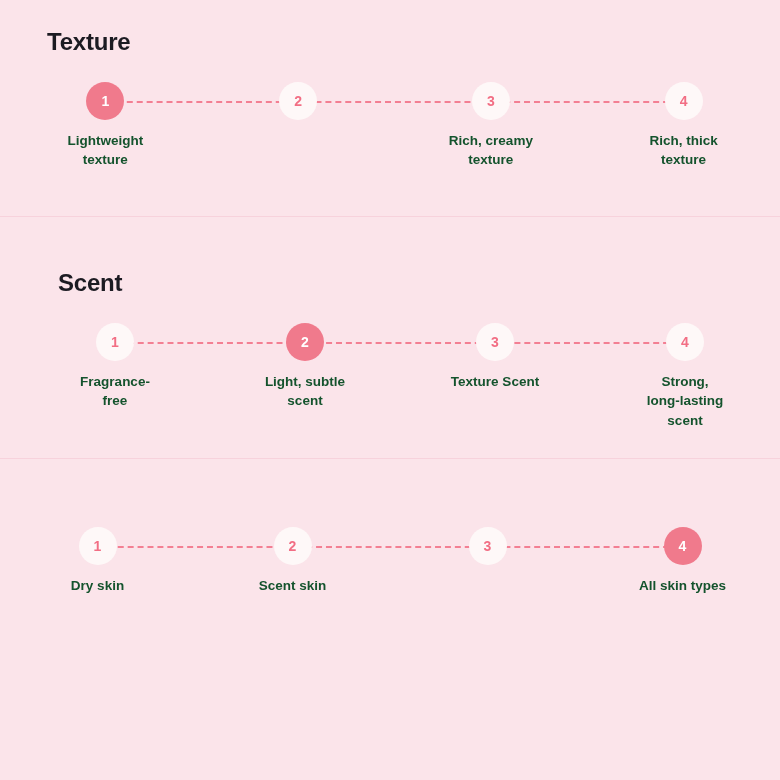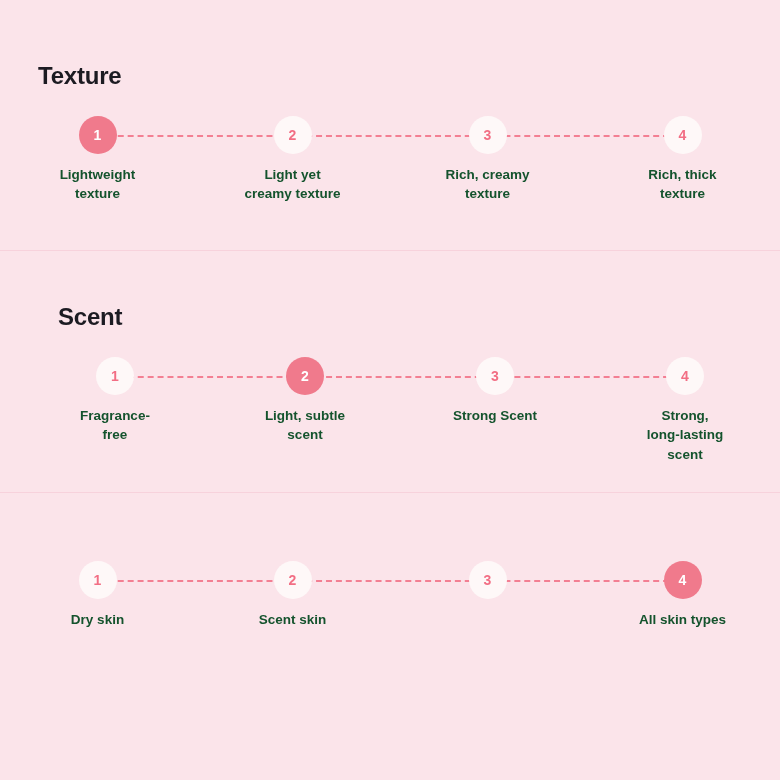--- a/index.html
+++ b/index.html
@@ -95,34 +95,32 @@
     line-height: 1.42;
     max-width: 150px;
     white-space: pre-line;
   }
 </style>
 </head>
 <body>
 
 <div class="board">
 
-  <div class="section" style="padding-top:62px;">
+  <div class="section" style="padding-top:28px;margin-left:9px;">
     <div class="section-title">Texture</div>
     <div class="stepper" style="margin-top:26px;">
       <div class="track"></div>
       <div class="steps">
         <div class="step">
           <div class="bullet active">1</div>
           <div class="step-label">Lightweight
 texture</div>
         </div>
         <div class="step">
           <div class="bullet inactive">2</div>
-          <div class="step-label">Light yet
-creamy texture</div>
         </div>
         <div class="step">
           <div class="bullet inactive">3</div>
           <div class="step-label">Rich, creamy
 texture</div>
         </div>
         <div class="step">
           <div class="bullet inactive">4</div>
           <div class="step-label">Rich, thick
 texture</div>
@@ -143,21 +141,21 @@
           <div class="step-label">Fragrance-
 free</div>
         </div>
         <div class="step">
           <div class="bullet active">2</div>
           <div class="step-label">Light, subtle
 scent</div>
         </div>
         <div class="step">
           <div class="bullet inactive">3</div>
-          <div class="step-label">Strong Scent</div>
+          <div class="step-label">Texture Scent</div>
         </div>
         <div class="step">
           <div class="bullet inactive">4</div>
           <div class="step-label">Strong,
 long-lasting
 scent</div>
         </div>
       </div>
     </div>
   </div>

